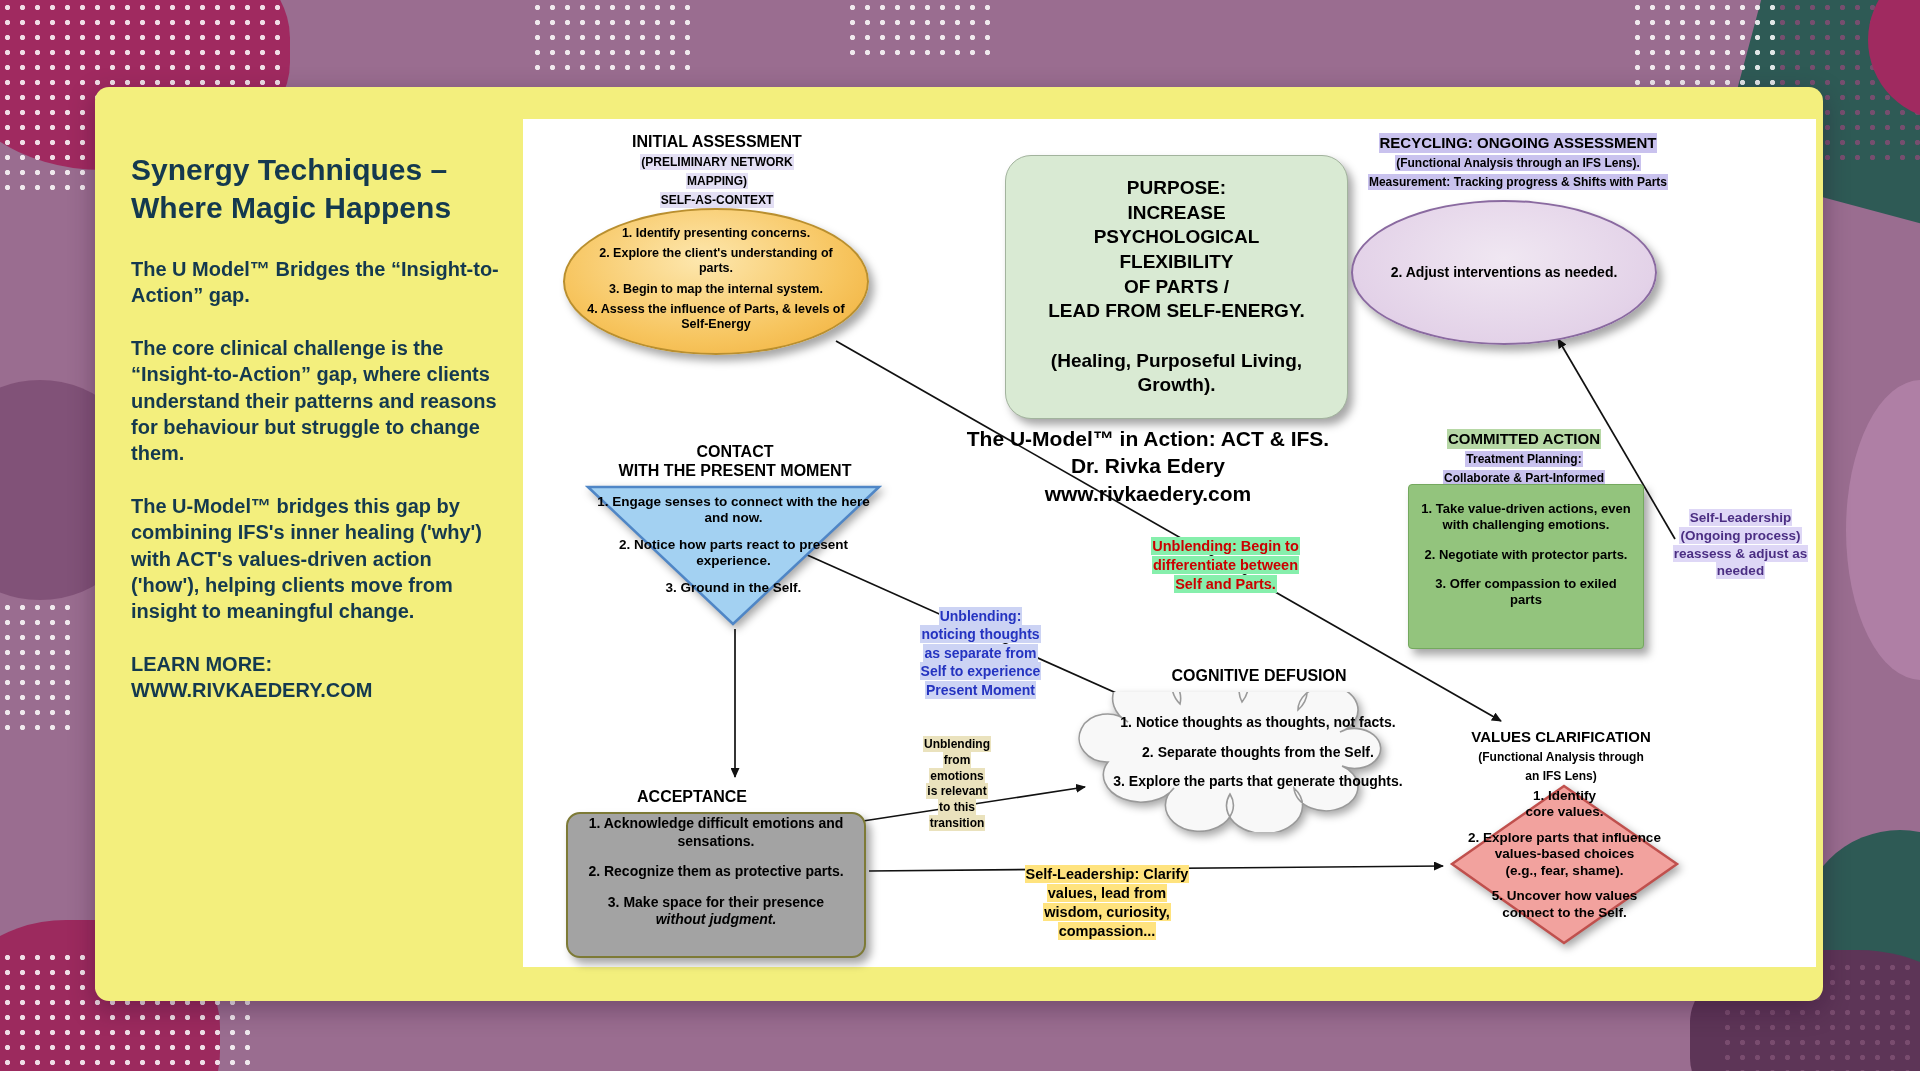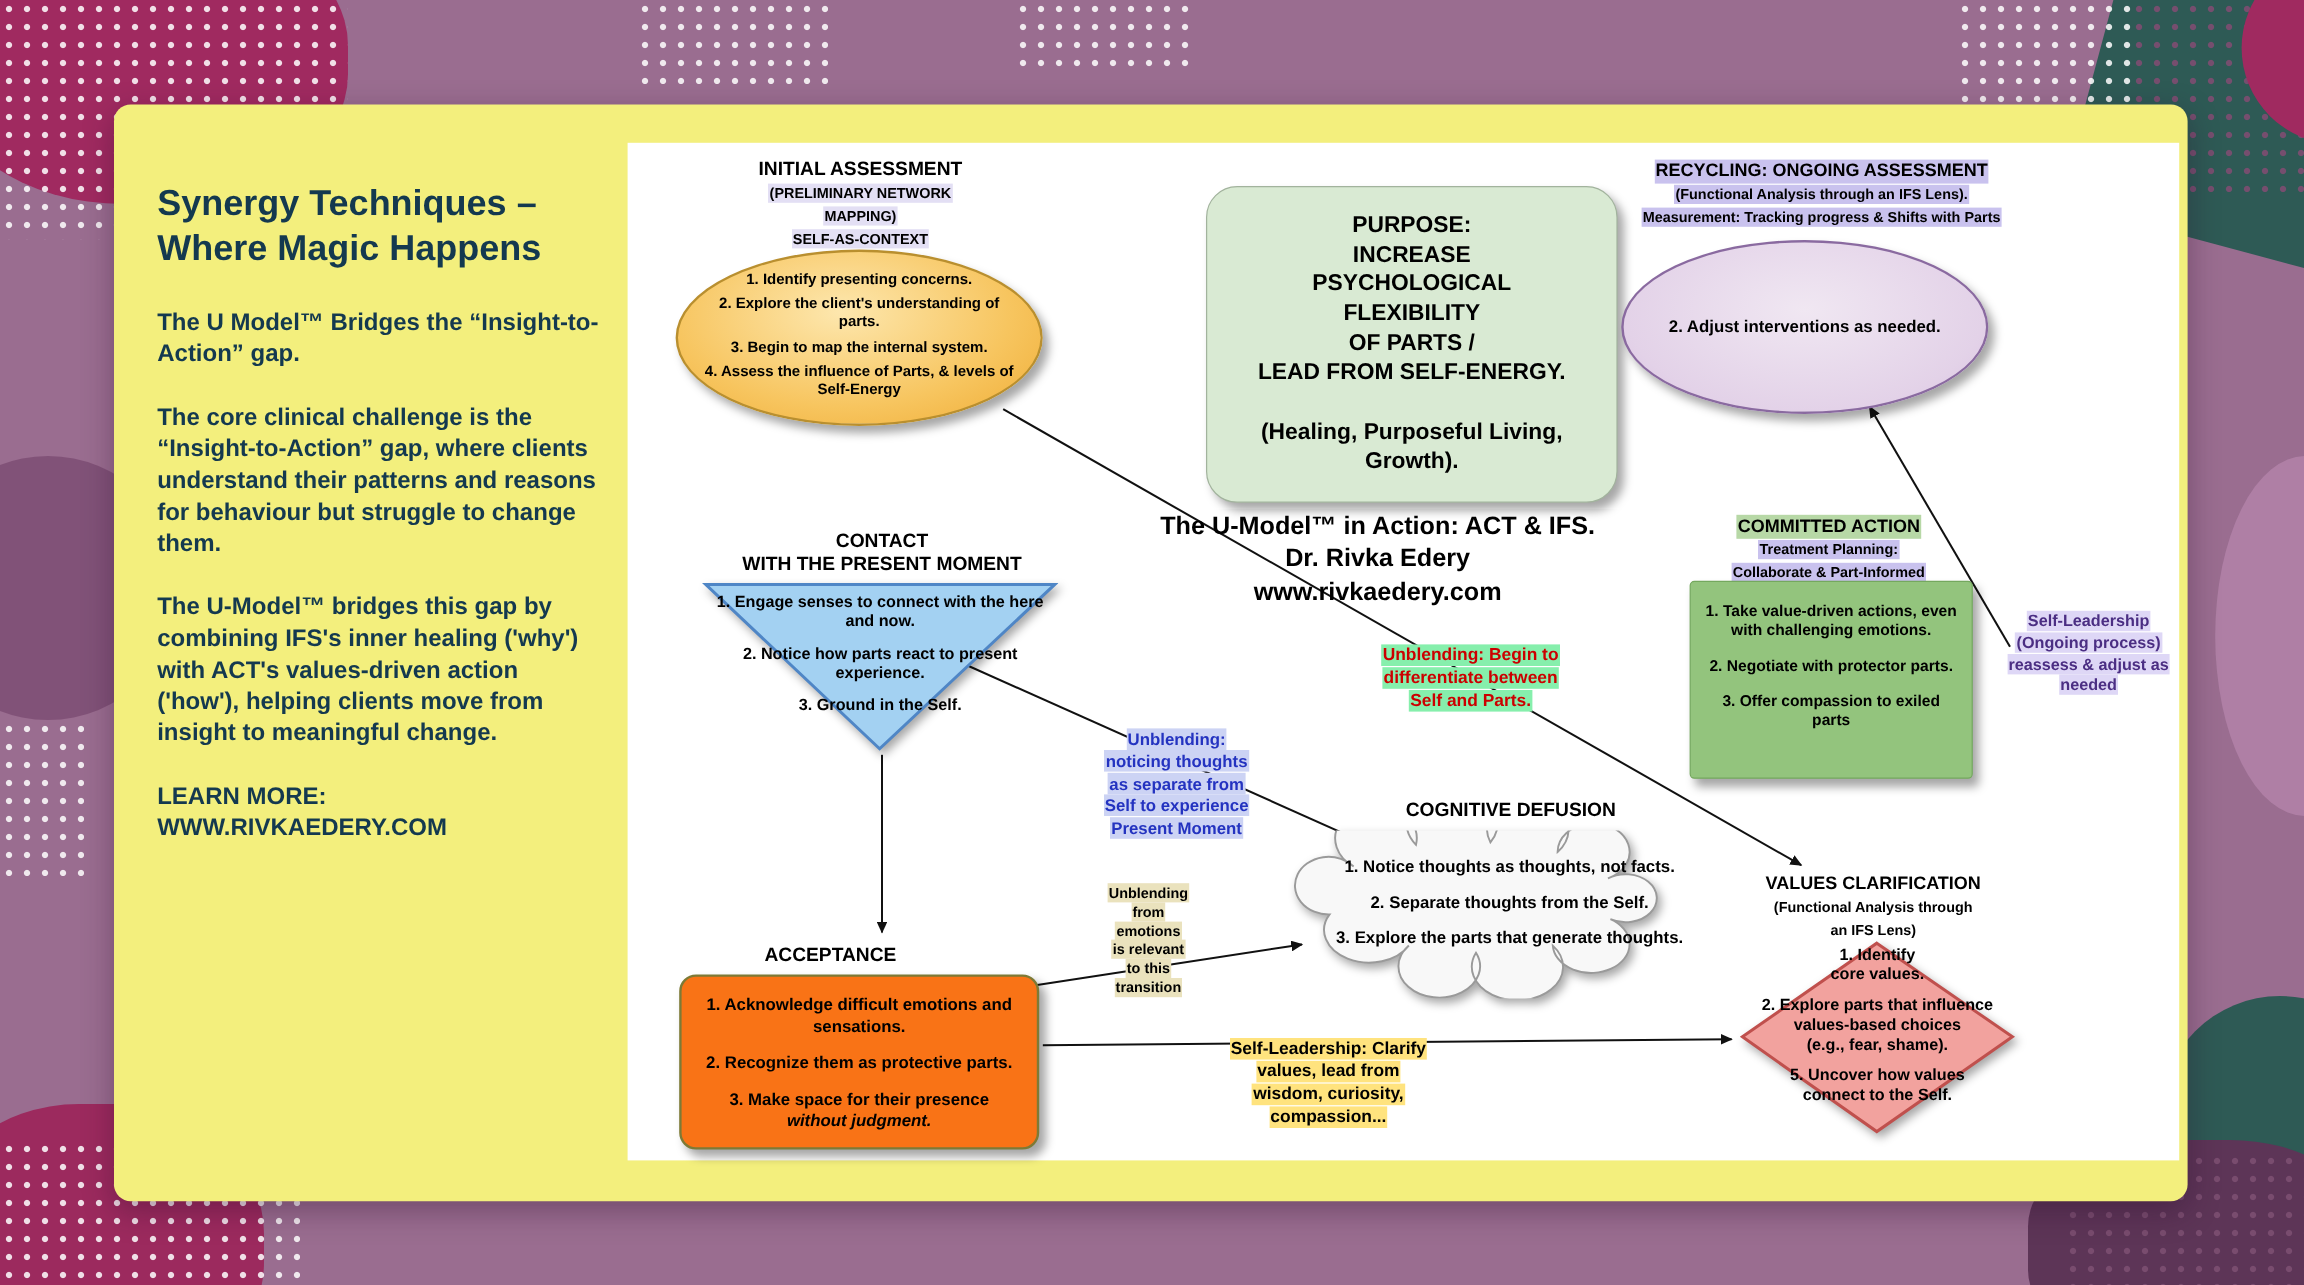--- a/index.html
+++ b/index.html
@@ -46,21 +46,21 @@
   .ellipse.orange { background:radial-gradient(ellipse at 45% 35%, #fde7ae 0%, #f7c55f 60%, #efab33 100%);
                     border:2px solid #b98f2f; }
   .ellipse.lilac  { background:radial-gradient(ellipse at 50% 40%, #f0e7f2 0%, #e3d2e8 70%, #d7bfe0 100%);
                     border:2px solid #8a6aa0; }
 
   .box { position:absolute; box-shadow:5px 6px 8px rgba(0,0,0,.35); }
   .box.purpose { background:#d9ead3; border:1px solid #a2b39d; border-radius:26px;
                  display:flex; align-items:center; justify-content:center; text-align:center;
                  font-weight:bold; font-size:19px; line-height:1.3; color:#000; padding:14px 16px;margin-left:32px; }
   .box.green   { background:#93c47d; border:1px solid #74a85e; border-radius:4px; padding:16px 12px; }
-  .box.accept  { background:#f97316; border:2px solid #7d7a36; border-radius:14px; padding:15px 14px; }
+  .box.accept  { background:#a3a3a3; border:2px solid #7d7a36; border-radius:14px; padding:1px 14px; }
 
   .items { text-align:center; font-weight:bold; color:#000; }
   .items > div { margin:0 auto; }
   .ell-items  { width:86%; font-size:12.5px; line-height:1.22; }
   .ell-items > div { margin-bottom:5px; }
   .lil-items  { width:88%; font-size:14px; line-height:1.22; }
   .lil-items > div { margin-bottom:14px; }
   .lil-items > div:last-child { margin-bottom:0; }
   .grn-items  { font-size:13px; line-height:1.25; }
   .grn-items > div { margin-bottom:13px; }

